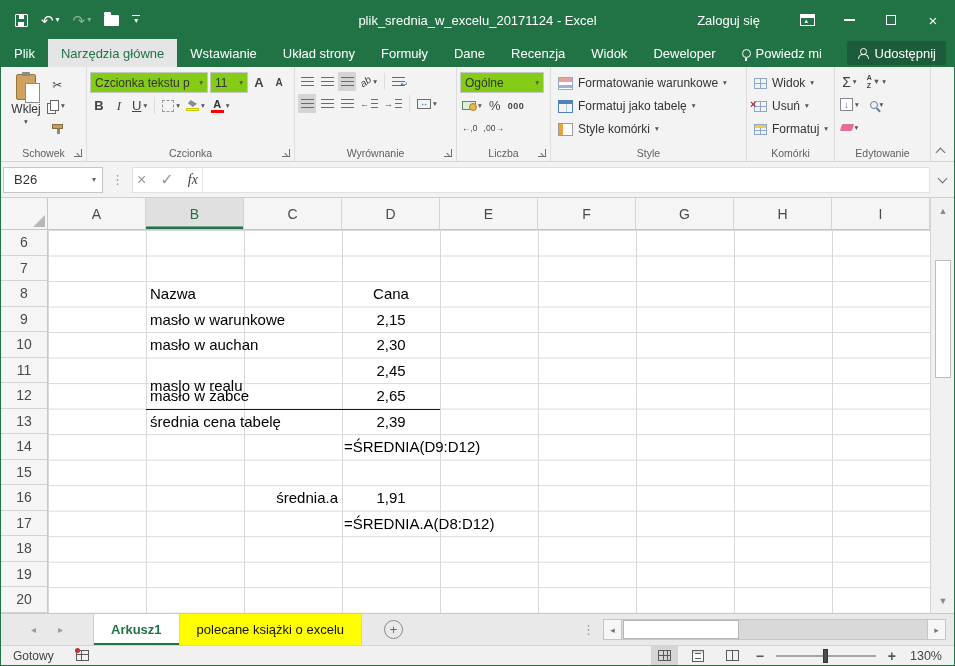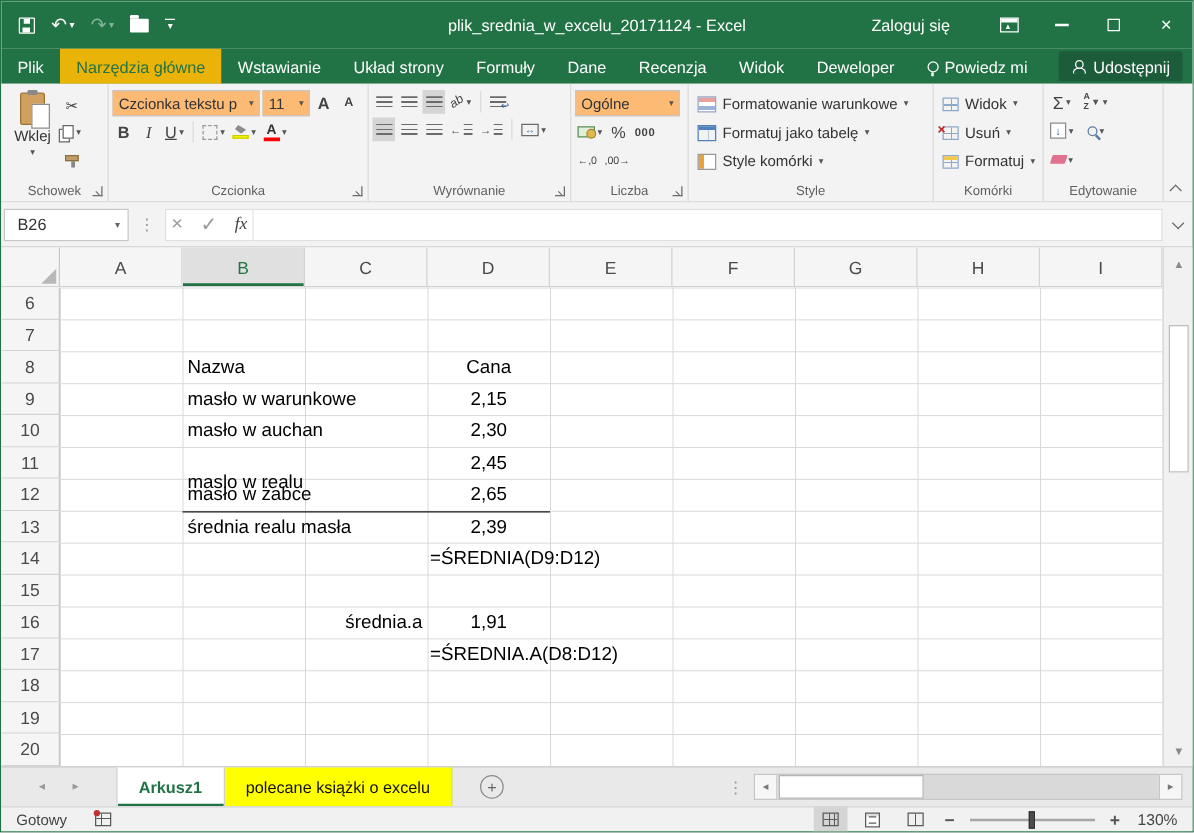--- a/index.html
+++ b/index.html
@@ -26,38 +26,38 @@
   .wbtn{width:42px;height:100%;display:flex;align-items:center;justify-content:center;font-size:15px}
   .i-ribopt{width:15px;height:12px;border:1px solid #fff;position:relative}
   .i-ribopt::before{content:"";position:absolute;top:0;left:0;right:0;height:3px;background:#fff}
   .i-ribopt::after{content:"▴";position:absolute;left:4px;top:2px;font-size:7px;color:#fff}
   .i-max{width:10px;height:10px;border:1px solid #fff}
   .i-min{width:11px;height:1.5px;background:#fff}
 
   
   .tabbar{position:absolute;top:38px;left:0;right:0;height:28px;background:#217346;display:flex;align-items:stretch;color:#fff;font-size:13px}
   .rtab{display:flex;align-items:center;padding:0 13px;white-space:nowrap}
-  .rtab.active{background:#eab308;color:#217346}
+  .rtab.active{background:#e5e5e5;color:#217346}
   .i-bulb{width:9px;height:9px;border:1.2px solid #fff;border-radius:50%;position:relative;margin-right:5px}
   .i-bulb::after{content:"";position:absolute;left:2.2px;bottom:-4px;width:2.5px;height:3px;background:#fff}
   .share-pill{margin-left:auto;margin-right:8px;align-self:center;height:24px;display:flex;align-items:center;background:#1c5c3a;border-radius:2px;padding:0 10px;gap:6px}
   .i-person{width:12px;height:11px;position:relative}
   .i-person::before{content:"";position:absolute;top:0;left:3px;width:5px;height:5px;border:1.2px solid #fff;border-radius:50%}
   .i-person::after{content:"";position:absolute;bottom:0;left:1px;width:9px;height:4px;border:1.2px solid #fff;border-bottom:none;border-radius:5px 5px 0 0}
 
   
   .ribbon{position:absolute;top:66px;left:0;right:0;height:95px;background:#f3f3f3;border-bottom:1px solid #d5d5d5;display:flex;font-size:12px;color:#333}
   .rgroup{position:relative;height:100%;border-right:1px solid #dcdcdc;padding:3px 3px 17px 3px}
   .glabel{position:absolute;bottom:2px;left:0;right:0;text-align:center;font-size:10.5px;color:#5f5f5f}
   .dlg{position:absolute;bottom:4px;right:4px;width:8px;height:8px;border-right:1.2px solid #6d6d6d;border-bottom:1.2px solid #6d6d6d}
   .dlg::after{content:"";position:absolute;right:1px;bottom:1px;width:4px;height:1.2px;background:#6d6d6d;transform:rotate(45deg)}
   .ibtn{display:inline-flex;align-items:center;justify-content:center;gap:2px;min-width:18px;height:19px;padding:0 2px;color:#444}
   .ibtn.sel{background:#d5d5d5}
   .ddg{font-size:7.5px;color:#555;line-height:1}
-  .combo{background:#fdba74;border:1px solid #c6c6c6;height:21px;display:flex;align-items:center;padding:0 4px;justify-content:space-between;font-size:12px;color:#333}
+  .combo{background:#84cc16;border:1px solid #c6c6c6;height:21px;display:flex;align-items:center;padding:0 4px;justify-content:space-between;font-size:12px;color:#333}
   .vsep{width:1px;background:#dcdcdc;align-self:stretch;margin:1px 3px}
 
   
   .g-clip{width:86px;display:flex}
   .paste{width:44px;display:flex;flex-direction:column;align-items:center;padding-top:4px;gap:2px}
   .i-clipb{position:relative;width:20px;height:26px;background:#cda express;background:#cfa05e;border:1px solid #9a7434;border-radius:2px}
   .i-clipb::before{content:"";position:absolute;top:-3px;left:5px;width:8px;height:4px;background:#8a8a8a;border-radius:1px}
   .i-clipb::after{content:"";position:absolute;right:-5px;bottom:-4px;width:13px;height:18px;background:#fff;border:1px solid #8c8c8c}
   .minicol{display:flex;flex-direction:column;gap:2px;padding-top:5px}
   .i-scissors{font-size:12px;color:#444}
@@ -531,21 +531,21 @@
     <span class="ct b ctr" style="left:341px;top:51px;width:98px">Cana</span>
     <span class="ct" style="left:149px;top:76.5px">masło w warunkowe</span>
     <span class="ct ctr" style="left:341px;top:76.5px;width:98px">2,15</span>
     <span class="ct" style="left:149px;top:102px">masło w auchan</span>
     <span class="ct ctr" style="left:341px;top:102px;width:98px">2,30</span>
     <span class="ct" style="left:149px;top:143px">maslo w realu</span>
     <span class="ct ctr" style="left:341px;top:127.5px;width:98px">2,45</span>
     <span class="ct" style="left:149px;top:153px">masło w żabce</span>
     <span class="ct ctr" style="left:341px;top:153px;width:98px">2,65</span>
     <span class="bline"></span>
-    <span class="ct b" style="left:149px;top:178.5px">średnia realu masła</span>
+    <span class="ct b" style="left:149px;top:178.5px">średnia cena tabelę</span>
     <span class="ct b ctr" style="left:341px;top:178.5px;width:98px">2,39</span>
     <span class="ct" style="left:343px;top:204px">=ŚREDNIA(D9:D12)</span>
     <span class="ct b" style="left:245px;top:255px;width:92px;text-align:right">średnia.a</span>
     <span class="ct b ctr" style="left:341px;top:255px;width:98px">1,91</span>
     <span class="ct" style="left:343px;top:281px">=ŚREDNIA.A(D8:D12)</span>
   </div>
 
   <div class="vscroll">
     <span class="varrow">
         <span>▲</span>

